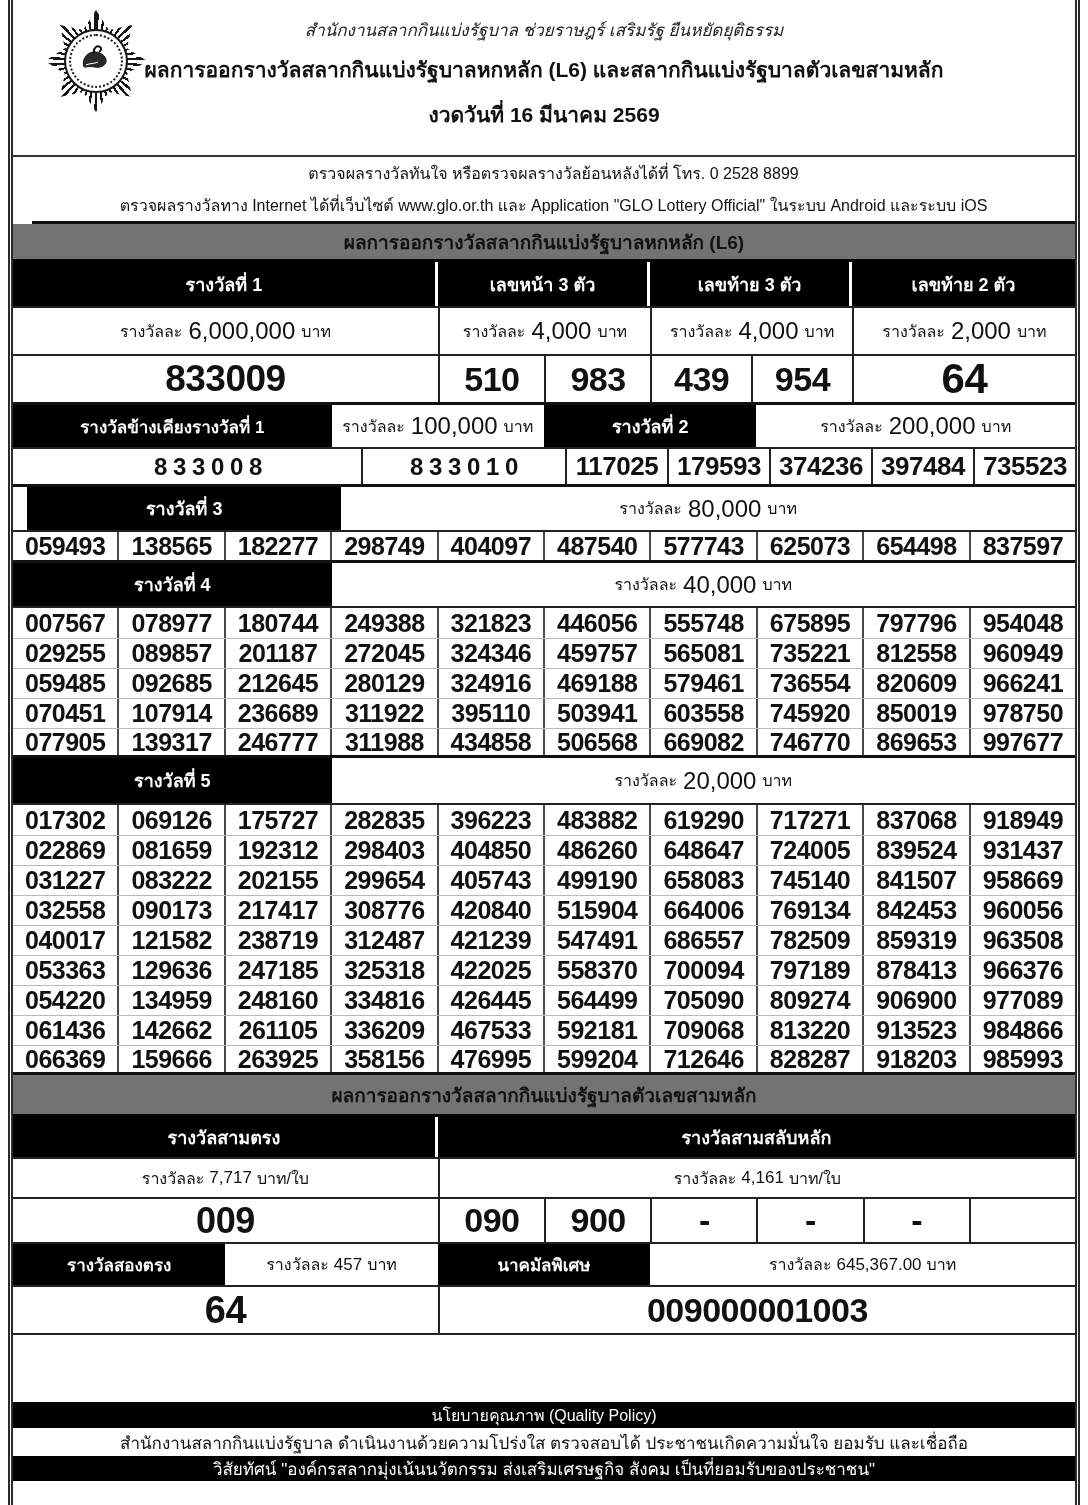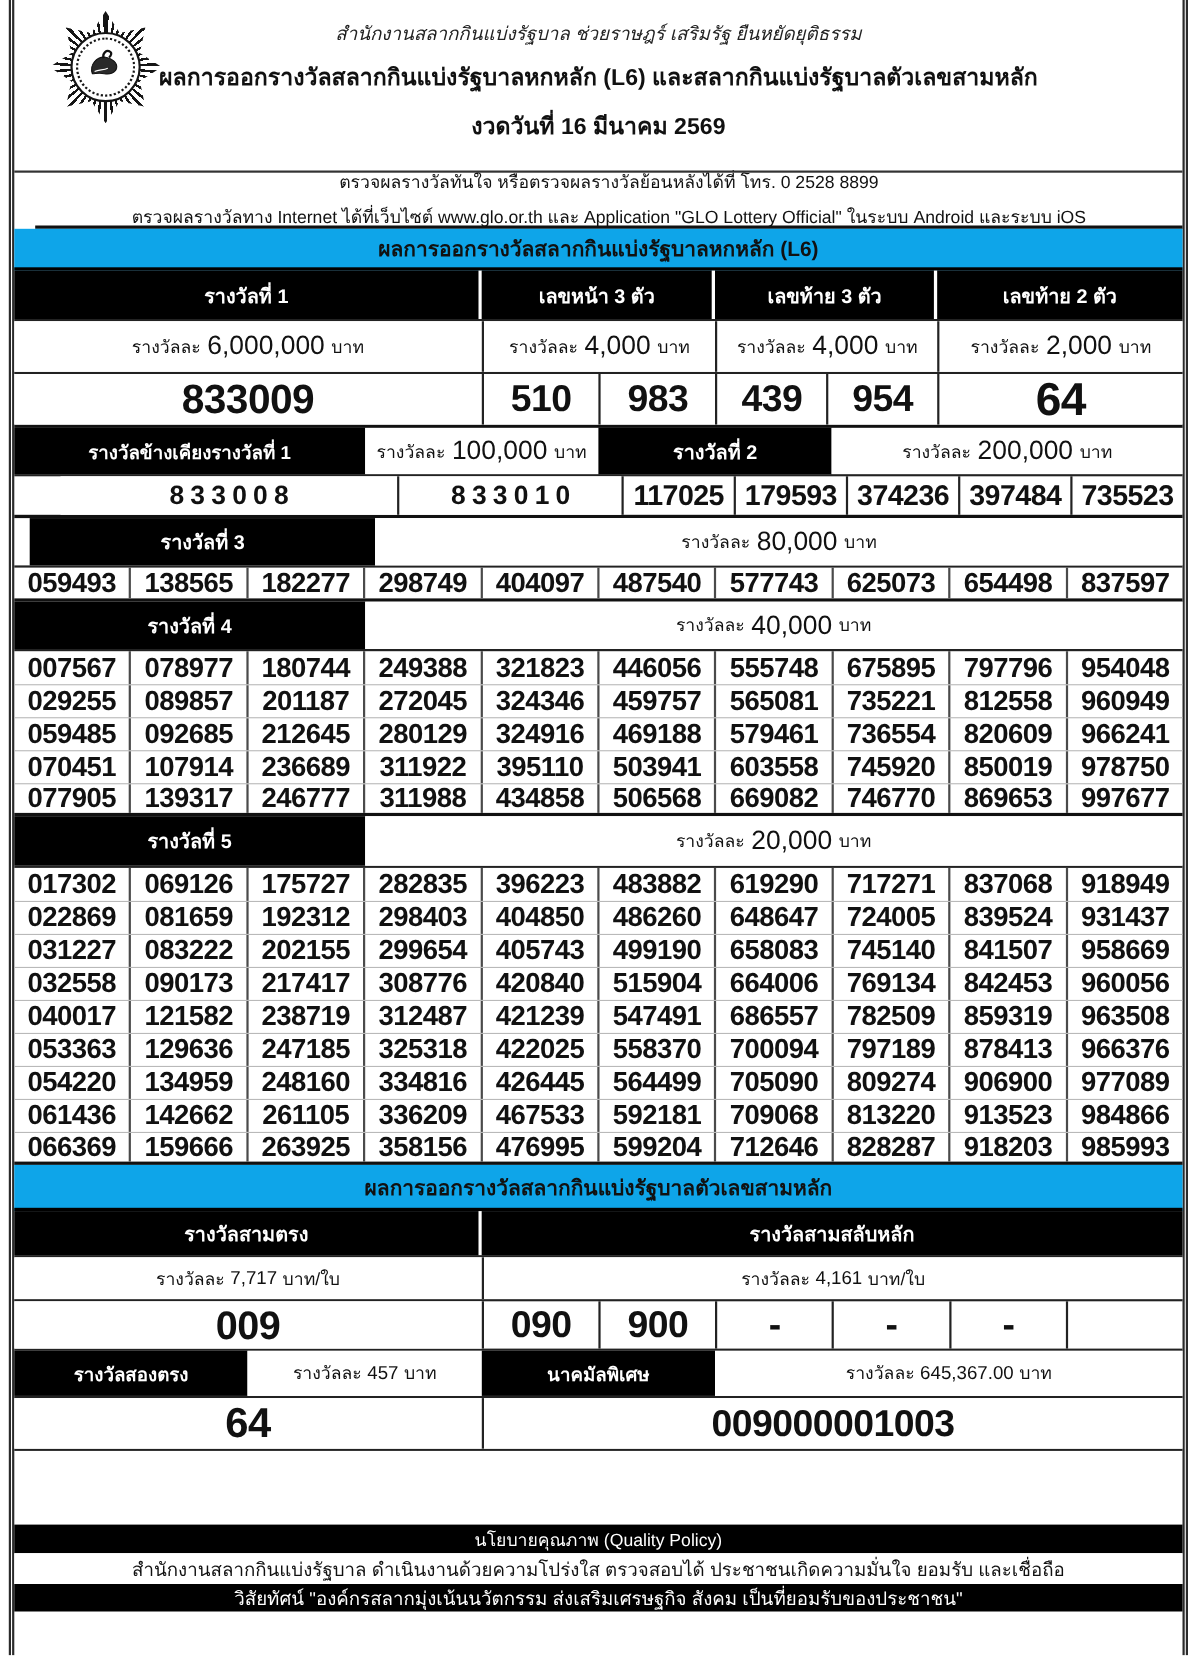--- a/index.html
+++ b/index.html
@@ -16,24 +16,24 @@
   .emblem{position:absolute;left:32px;top:10px;width:102px;height:102px;}
   .rays{position:absolute;inset:0;background:repeating-conic-gradient(#151515 0deg 3.5deg,#fff 3.5deg 8.5deg);
         clip-path:polygon(50% 0%,62.6% 19.5%,85.4% 14.6%,80.5% 37.4%,100% 50%,80.5% 62.6%,
                           85.4% 85.4%,62.6% 80.5%,50% 100%,37.4% 80.5%,14.6% 85.4%,
                           19.5% 62.6%,0% 50%,19.5% 37.4%,14.6% 14.6%,37.4% 19.5%);}
   .seal{position:absolute;left:19px;top:19px;width:60px;height:60px;background:#fff;
         border:2px solid #151515;border-radius:50%;}
   .dotring{position:absolute;inset:3px;border:2px dotted #151515;border-radius:50%;}
   .bird{position:absolute;left:8px;top:8px;}
   
-  .info-sec{height:51px;border-bottom:3px solid #111;display:flex;flex-direction:column;
+  .info-sec{height:67px;border-bottom:3px solid #111;display:flex;flex-direction:column;
             align-items:center;justify-content:center;gap:7px;box-sizing:border-box;font-size:16px;margin-left:19px;}
   
-  .banner{height:38px;background:#0ea5e9;border-bottom:3px solid #000;display:flex;
+  .banner{height:38px;background:#737373;border-bottom:3px solid #000;display:flex;
           align-items:center;justify-content:center;font-weight:bold;font-size:19px;box-sizing:border-box;}
   
   .row{display:flex;box-sizing:border-box;width:100%;}
   .row>div{box-sizing:border-box;}
   .blk{background:#000;color:#fff;font-weight:bold;font-size:18px;
        display:flex;align-items:center;justify-content:center;}
   .wc{display:flex;align-items:center;justify-content:center;background:#fff;}
   .amt .ap,.amt .au{font-size:16px;font-weight:normal;}
   .amt .av{font-size:24px;font-weight:normal;margin:0 6px;}
   .amt-sm .ap,.amt-sm .au{font-size:16px;}

